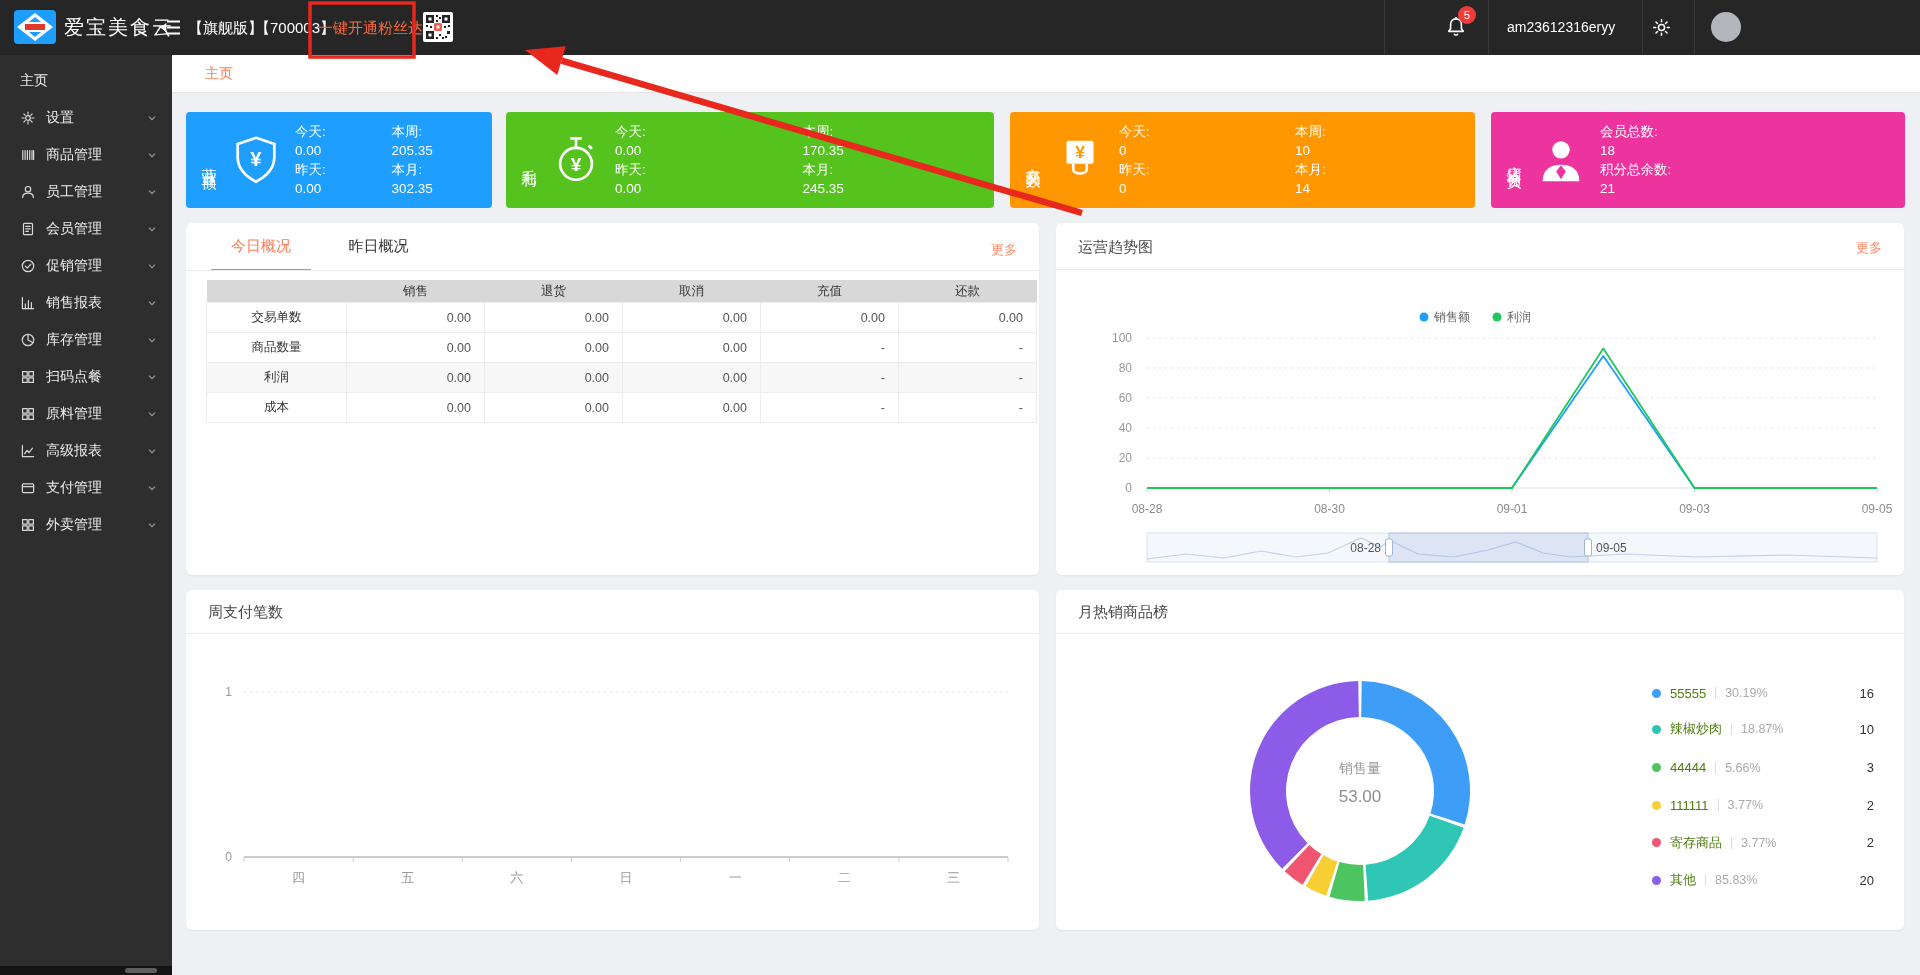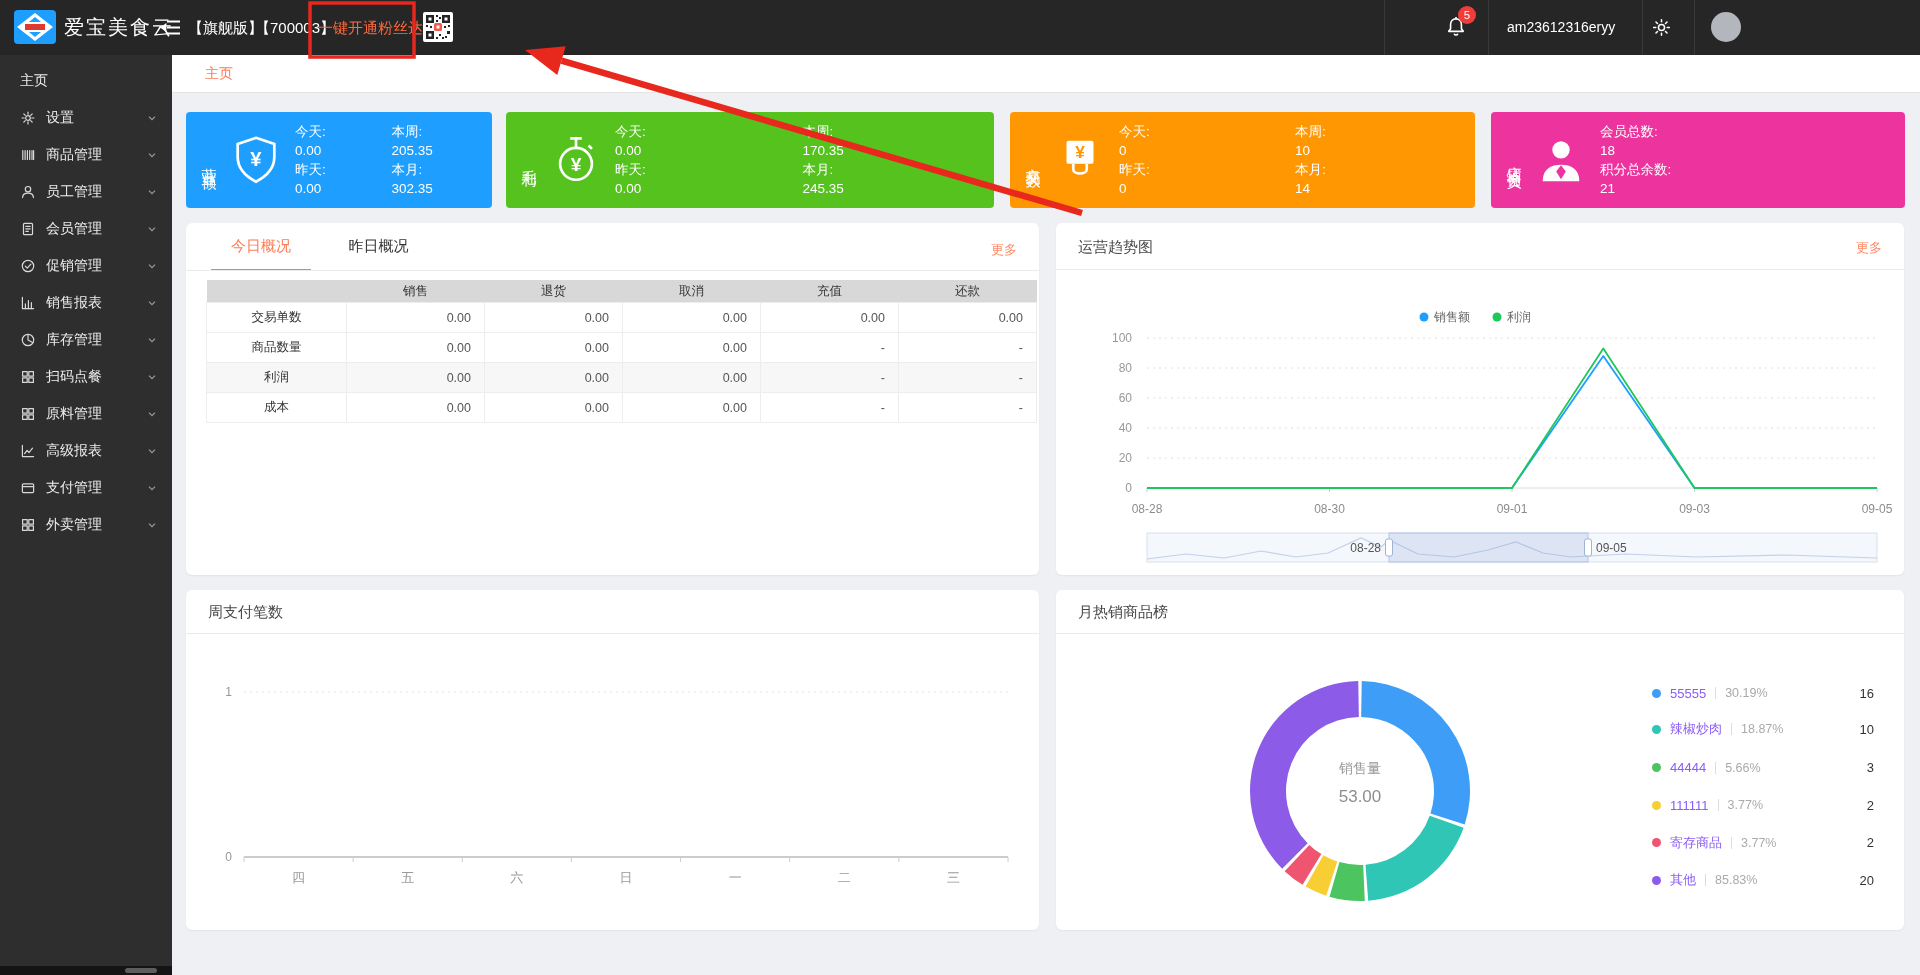--- a/index.html
+++ b/index.html
@@ -54,21 +54,21 @@
   
   .ov-table{position:absolute;left:20px;top:57px;width:830px;border-collapse:collapse;table-layout:fixed;padding-left:9px;}
   .ov-table th{height:22px;background:#d8d8d8;font-size:12.5px;font-weight:400;color:#333;text-align:center;padding:0;}
   .ov-table td{height:29px;border:1px solid #ededed;font-size:12.5px;color:#555;text-align:right;padding:0 13px 0 0;}
   .ov-table td.rowlabel{text-align:center;padding:0;color:#333;}
   .ov-table tr.shaded td{background:#f7f7f7;}
   svg.chart{position:absolute;left:0;top:0;}
   
   .leg-row{position:absolute;left:596px;width:222px;height:20px;display:flex;align-items:center;cursor:pointer;}
   .leg-dot{width:9px;height:9px;border-radius:50%;margin-right:9px;flex:none;}
-  .leg-name{font-size:13px;color:#8b5cf6;}
+  .leg-name{font-size:13px;color:#4d7c0f;}
   .leg-sep{width:1px;height:12px;background:#ddd;margin:0 9px;flex:none;}
   .leg-pct{font-size:12.5px;color:#aaa;}
   .leg-val{margin-left:auto;font-size:13px;color:#333;}
   #anno{position:absolute;left:0;top:0;z-index:99;pointer-events:none;}
 </style>
 </head>
 <body>
 
 <div id="app">
 

